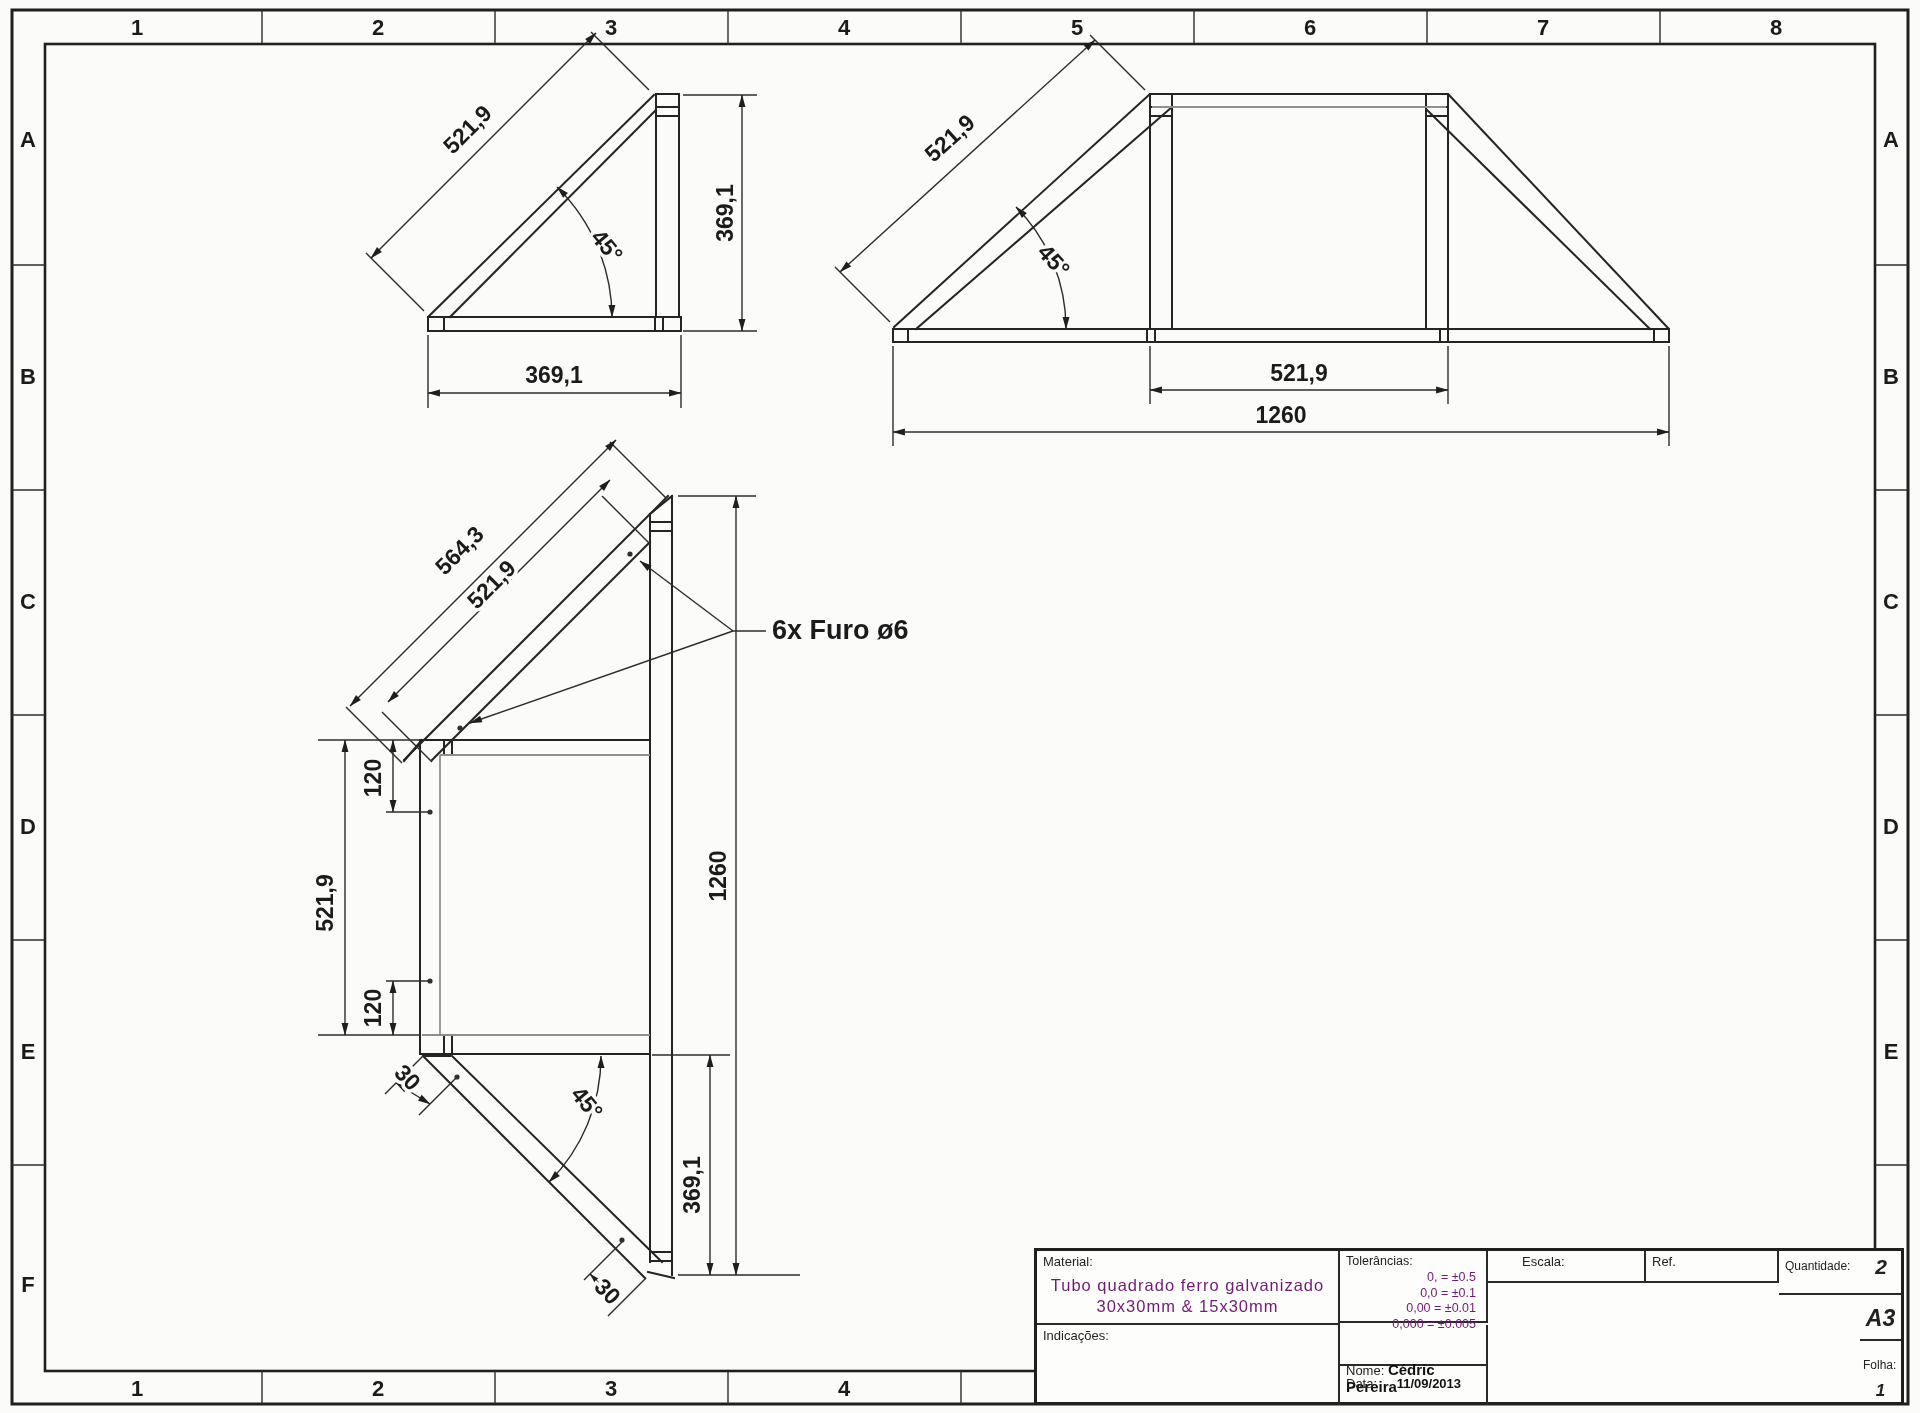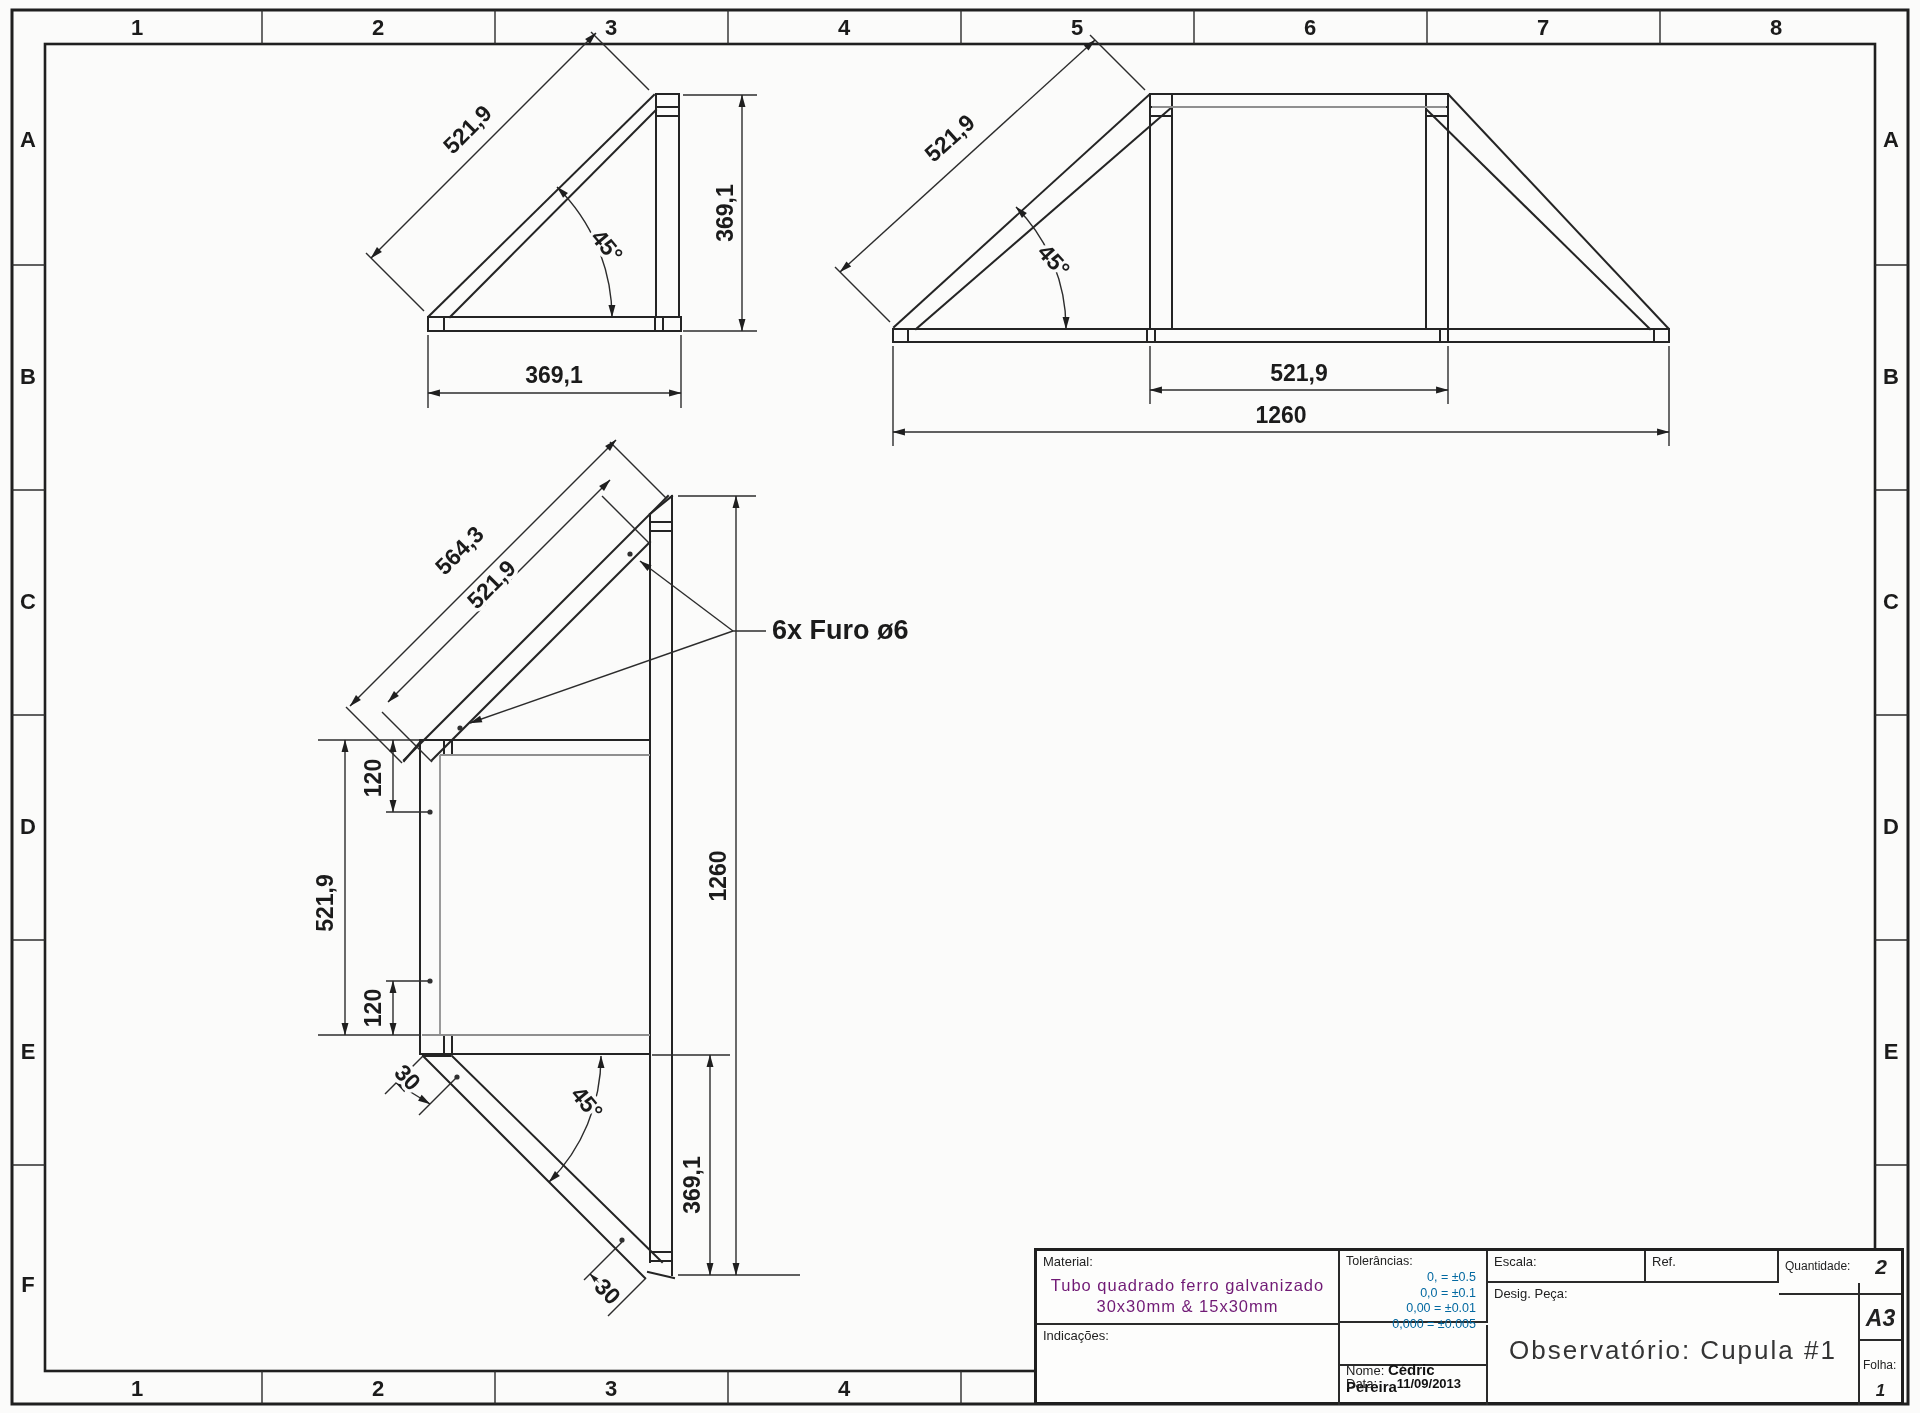--- a/index.html
+++ b/index.html
@@ -17,21 +17,21 @@
   text{fill:#1b1b1b;}
   .dim{font-size:23px;font-weight:700;paint-order:stroke fill;stroke:#fbfbfa;stroke-width:7px;}
   .note{font-size:27px;font-weight:700;paint-order:stroke fill;stroke:#fbfbfa;stroke-width:6px;}
   .ruler{font-size:22px;font-weight:700;}
   
   #titleblock{position:absolute;left:1034px;top:1248px;width:870px;height:157px;
     background:#fdfdfc;border:3px solid #1f1f1f;box-sizing:border-box;color:#222;}
   .cell{position:absolute;box-sizing:border-box;border-color:#2a2a2a;border-style:solid;border-width:0;}
   .lbl{font-size:13px;color:#222;padding:3px 0 0 6px;}
   .mat-val{margin-top:6px;text-align:center;font-size:16.5px;letter-spacing:1px;color:#701a75;line-height:21px;}
-  .tol-lines{margin-top:2px;text-align:right;padding-right:10px;font-size:12.5px;line-height:15.5px;color:#0369a1;}
+  .tol-lines{margin-top:2px;text-align:right;padding-right:10px;font-size:12.5px;line-height:15.5px;color:#701a75;}
   .inline-val{font-weight:700;font-size:15px;color:#111;}
   .desig-val{position:absolute;left:0;right:0;top:52px;text-align:center;font-size:26px;
     letter-spacing:2px;color:#343434;}
   .qty-num{position:absolute;right:14px;top:4px;font-size:21px;font-weight:700;font-style:italic;}
   .a3{position:absolute;left:0;right:0;top:22px;text-align:center;font-size:23px;font-weight:700;font-style:italic;}
   .folha-num{position:absolute;left:0;right:0;top:26px;text-align:center;font-size:17px;font-weight:700;font-style:italic;}
 </style>
 </head>
 <body>
 
@@ -328,37 +328,33 @@
     </div>
   </div>
 
   <div class="cell" style="left:303px;top:115px;width:148px;height:39px;border-right-width:2px;">
     <div class="lbl" style="padding-top:10px;">
       <span>Data:</span>
       <span class="inline-val" style="font-size:13px;margin-left:16px;">11/09/2013</span>
     </div>
   </div>
 
-  <div class="cell" style="left:451px;top:0;width:158px;height:32px;border-right-width:2px;border-bottom-width:2px;">
+  <div class="cell" style="left:451px;top:0;width:158px;height:32px;border-right-width:2px;border-bottom-width:2px;padding-left:28px;">
     <div class="lbl">Escala:</div>
   </div>
 
   <div class="cell" style="left:609px;top:0;width:133px;height:32px;border-right-width:2px;border-bottom-width:2px;">
     <div class="lbl">Ref.</div>
   </div>
 
   <div class="cell" style="left:742px;top:0;width:122px;height:44px;border-bottom-width:2px;">
     <div class="lbl" style="font-size:12px;padding-top:8px;">Quantidade:</div>
     <div class="qty-num">2</div>
   </div>
 
-  <div class="cell" style="left:451px;top:32px;width:372px;height:122px;border-right-width:2px;">
-    <div class="lbl">Desig. Peça:</div>
-    <div class="desig-val">Observatório: Cupula #1</div>
-  </div>
 
   <div class="cell" style="left:823px;top:32px;width:41px;height:58px;border-bottom-width:2px;">
     <div class="a3">A3</div>
   </div>
 
   <div class="cell" style="left:823px;top:104px;width:41px;height:50px;border-radius:8px;">
     <div class="lbl" style="font-size:12px;padding-left:3px;">Folha:</div>
     <div class="folha-num">1</div>
   </div>
 </div>

